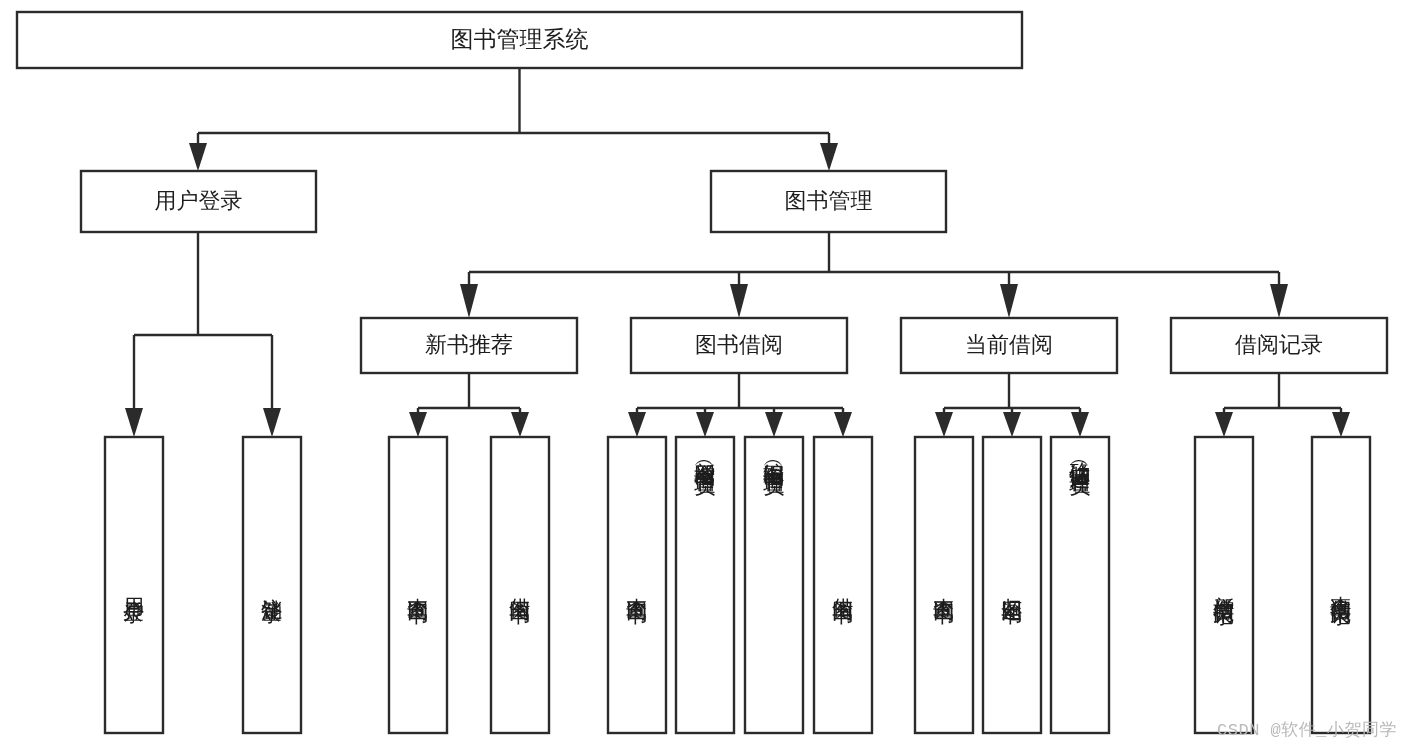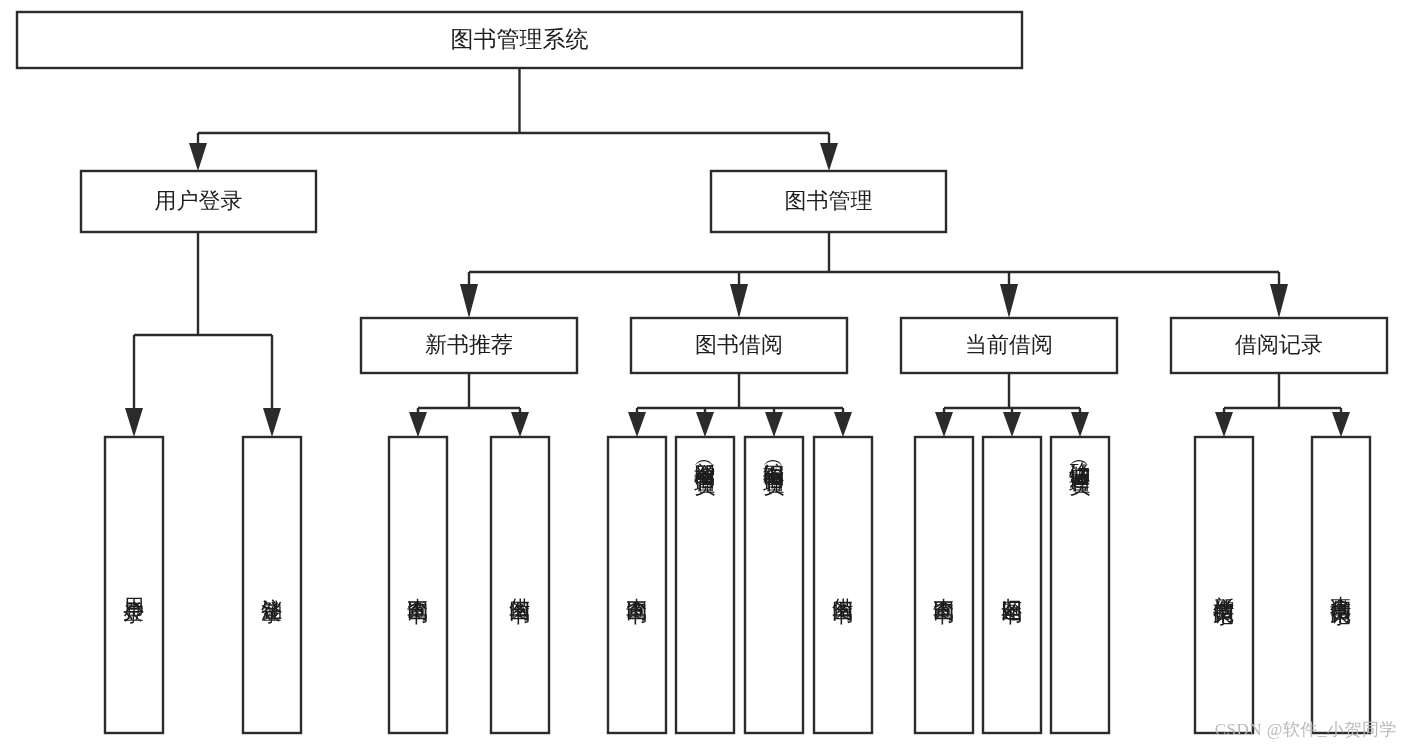--- a/index.html
+++ b/index.html
@@ -72,21 +72,21 @@
     line-height: 1.22;
     letter-spacing: 2px;
     color: #1d1d1d;
     white-space: nowrap;
     text-align: center;
   }
   .watermark {
     position: absolute;
     right: 8px;
     bottom: 6px;
-    font-family: Liberation Serif, serif;
+    font-family: Liberation Mono, monospace;
     font-size: 17px;
     color: #b9b9b9;
     letter-spacing: 0.5px;
     white-space: nowrap;
     pointer-events: none;
   }
 </style>
 </head>
 <body>
 

